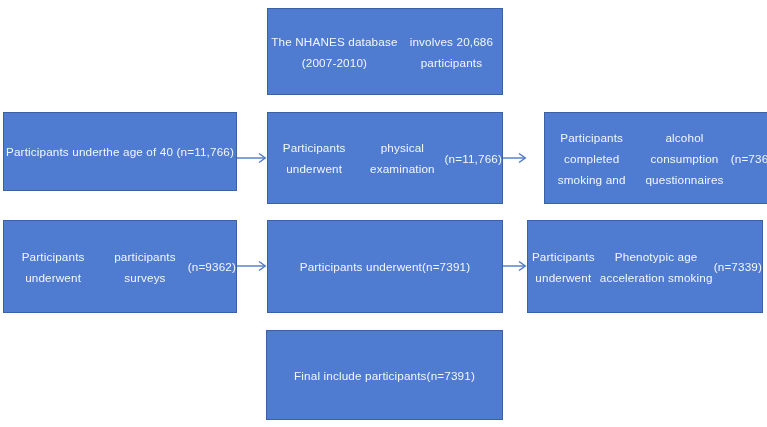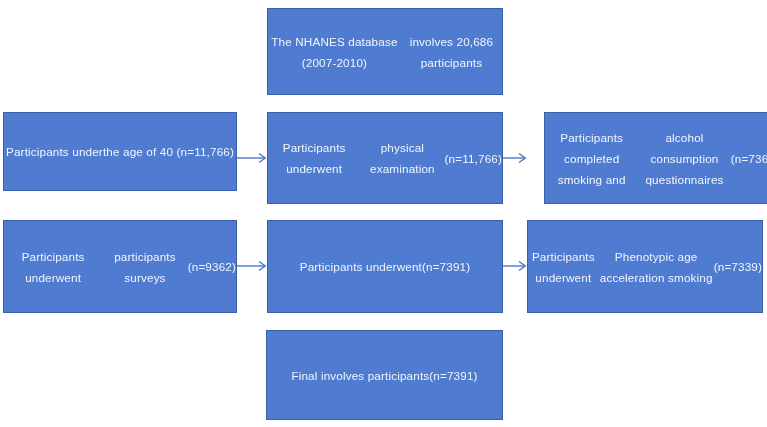--- a/index.html
+++ b/index.html
@@ -95,17 +95,17 @@
     <polyline points="16,3.5 22.3,8 16,12.5"></polyline>
   </svg>
 
   <div class="flow-box" style="left:527px; top:220px; width:236px; height:93px;">
     <div>Participants underwent</div>
     <div>Phenotypic age acceleration smoking</div>
     <div>(n=7339)</div>
   </div>
 
   <div class="flow-box" style="left:266px; top:330px; width:237px; height:90px;">
-    <div>Final involves participants</div>
+    <div>Final include participants</div>
     <div>(n=7391)</div>
   </div>
 
 </div>
 
 </body></html>

